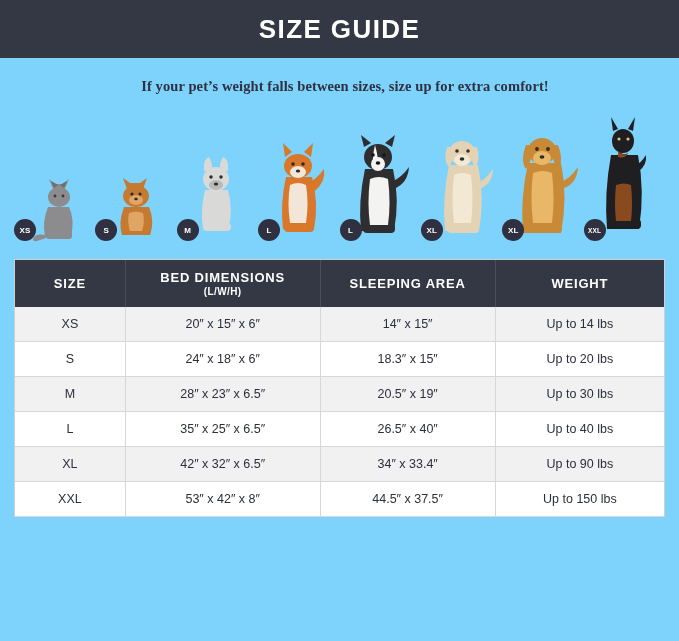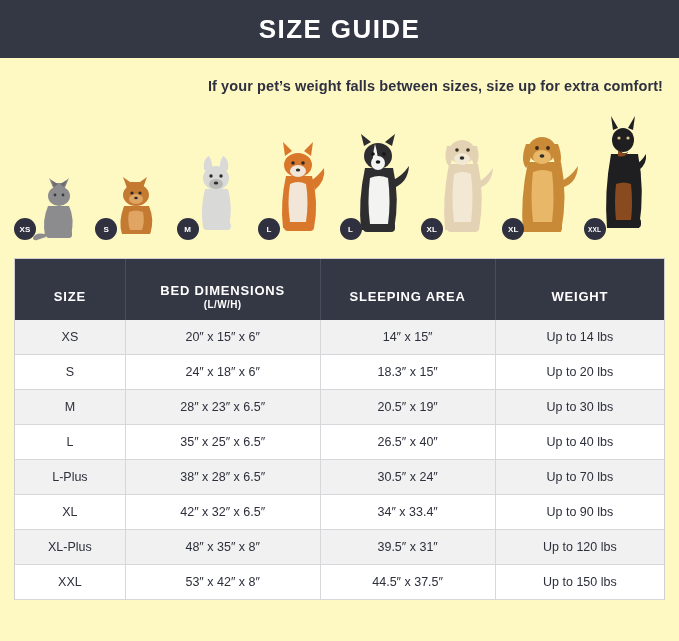--- a/index.html
+++ b/index.html
@@ -11,42 +11,43 @@
     width: 679px;
     height: 641px;
     background: #ffffff;
     font-family: "Liberation Sans", sans-serif;
     overflow: hidden;
   }
   .page {
     width: 679px;
     height: 641px;
     position: relative;
-    background: #fef9c3;
+    background: #7dd3fc;
   }
 
   
   .header {
     background: #343744;
     height: 58px;
     display: flex;
     align-items: center;
     justify-content: center;
   }
   .header-title {
     color: #ffffff;
     font-size: 26px;
     font-weight: bold;
     letter-spacing: 1.4px;
   }
 
   
   .subtitle-wrap {
     padding: 20px 16px 6px 27px;
-    text-align: right;
+    text-align: center;
+    font-family: Liberation Serif, serif;
   }
   .subtitle {
     color: #2f3140;
     font-size: 14.5px;
     font-weight: bold;
     letter-spacing: 0.1px;
   }
 
   
   .pets {
@@ -96,21 +97,21 @@
     width: 100%;
     border-collapse: collapse;
     table-layout: fixed;
   }
   thead th {
     background: #343744;
     color: #ffffff;
     font-size: 13px;
     font-weight: bold;
     letter-spacing: 0.8px;
-    padding: 24px 4px 10px 4px;
+    padding: 10px 4px 10px 4px;
     text-align: center;
     border-right: 1px solid #4a4d5c;
     vertical-align: middle;
   }
   thead th:last-child { border-right: none; margin-top: 30px; }
   .th-sub {
     display: block;
     font-size: 10px;
     letter-spacing: 0.4px;
     font-weight: bold;
@@ -372,38 +373,26 @@
           <td>20.5″ x 19″</td>
           <td>Up to 30 lbs</td>
         </tr>
         <tr>
           <td>L</td>
           <td>35″ x 25″ x 6.5″</td>
           <td>26.5″ x 40″</td>
           <td>Up to 40 lbs</td>
         </tr>
         <tr>
-          <td>L-Plus</td>
-          <td>38″ x 28″ x 6.5″</td>
-          <td>30.5″ x 24″</td>
-          <td>Up to 70 lbs</td>
-        </tr>
-        <tr>
           <td>XL</td>
           <td>42″ x 32″ x 6.5″</td>
           <td>34″ x 33.4″</td>
           <td>Up to 90 lbs</td>
         </tr>
         <tr>
-          <td>XL-Plus</td>
-          <td>48″ x 35″ x 8″</td>
-          <td>39.5″ x 31″</td>
-          <td>Up to 120 lbs</td>
-        </tr>
-        <tr>
           <td>XXL</td>
           <td>53″ x 42″ x 8″</td>
           <td>44.5″ x 37.5″</td>
           <td>Up to 150 lbs</td>
         </tr>
       </tbody>
     </table>
   </div>
 
 </div>

